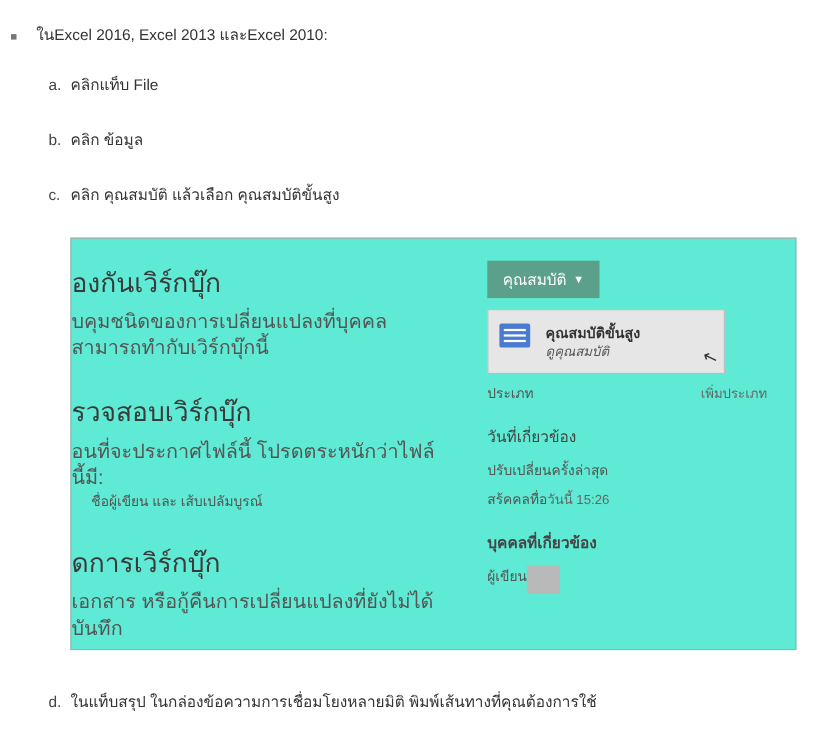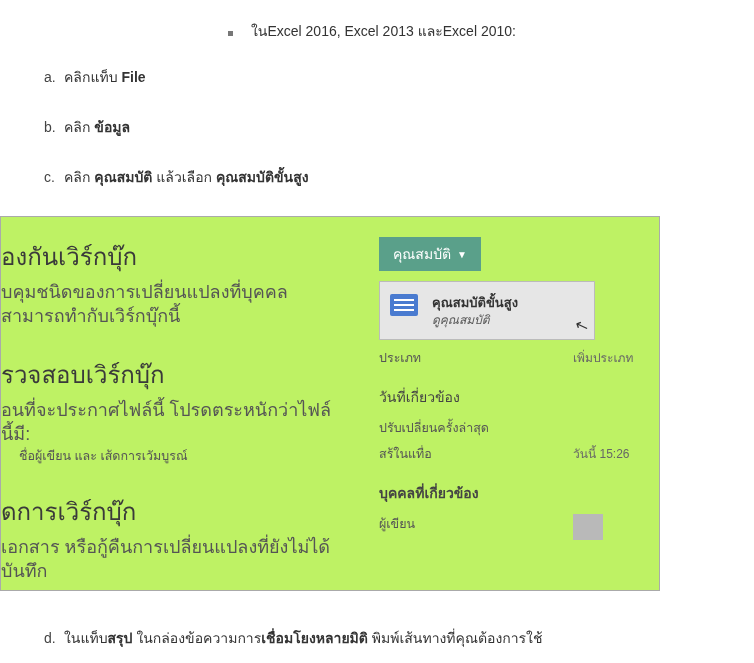--- a/index.html
+++ b/index.html
@@ -9,46 +9,46 @@
       color: #333;
       background: #fff;
       width: 754px;
       padding: 20px 20px 20px 0;
     }
     .top-item {
       display: flex;
       align-items: baseline;
       margin-left: 10px;
       margin-bottom: 24px;
-      justify-content: center;
     }
     .bullet-sq {
       width: 5px;
       height: 5px;
       background: #777;
       flex-shrink: 0;
       margin-top: 8px;
       margin-right: 18px;
     }
     .ol-item {
       display: flex;
       align-items: baseline;
       margin-left: 44px;
       margin-bottom: 28px;
     }
     .ol-marker {
       width: 20px;
       flex-shrink: 0;
       color: #444;
     }
-    .bold { font-weight: 700; }
+    .bold { font-weight: 400; }
     .screenshot {
+      margin-left: 64px;
       width: 660px;
       border: 1px solid #aaa;
-      background: #bef264;
+      background: #5eead4;
       padding: 20px 0 6px 0;
       position: relative;
       overflow: hidden;
       margin-bottom: 36px;
     }
     .panel-left {
       float: left;
       width: 340px;
       padding-left: 0;
     }
@@ -139,21 +139,21 @@
       white-space: nowrap;
     }
     .meta-head {
       font-size: 14px;
       color: #444;
       font-weight: 400;
       margin-top: 18px;
       margin-bottom: 10px;
     }
     .meta-list { font-size: 12.5px; color: #555; }
-    .meta-list > div { margin-bottom: 6px; display:flex; justify-content:space-between;}
+    .meta-list > div { margin-bottom: 6px; display:flex; }
     .avatar {
       width: 30px;
       height: 26px;
       background: #b9b9b9;
       display:inline-block;
       vertical-align:middle;
     }
     .clearfix::after { content:""; display:block; clear:both; }
     .inline-text { display:inline; }
   </style>
@@ -192,21 +192,21 @@
 
   <div class="panel-left">
     <div class="sect">
       <div class="h-lg">องกันเวิร์กบุ๊ก</div>
       <div class="h-sub">บคุมชนิดของการเปลี่ยนแปลงที่บุคคลสามารถทำกับเวิร์กบุ๊กนี้</div>
     </div>
 
     <div class="sect">
       <div class="h-lg">รวจสอบเวิร์กบุ๊ก</div>
       <div class="h-sub">อนที่จะประกาศไฟล์นี้ โปรดตระหนักว่าไฟล์นี้มี:</div>
-      <div class="h-sub-item">ชื่อผู้เขียน และ เส้ดการเวัมบูรณ์</div>
+      <div class="h-sub-item">ชื่อผู้เขียน และ เส้บเปลัมบูรณ์</div>
     </div>
 
     <div class="sect" style="margin-bottom:0;">
       <div class="h-lg">ดการเวิร์กบุ๊ก</div>
       <div class="h-sub">เอกสาร หรือกู้คืนการเปลี่ยนแปลงที่ยังไม่ได้บันทึก</div>
     </div>
   </div>
 
   <div class="panel-right">
     <div style="display:flex; align-items:flex-start;">
@@ -228,21 +228,21 @@
       <span class="meta-right-col">เพิ่มประเภท</span>
     </div>
 
     <div class="meta-head">วันที่เกี่ยวข้อง</div>
     <div class="meta-list">
       <div>
         <span>ปรับเปลี่ยนครั้งล่าสุด</span>
         <span class="meta-right-col"></span>
       </div>
       <div>
-        <span>สร้ในแทื่อ</span>
+        <span>สร้คคลทื่อ</span>
         <span class="meta-right-col">วันนี้ 15:26</span>
       </div>
     </div>
 
     <div class="meta-head" style="font-weight:600;font-family:Liberation Mono, monospace;">บุคคลที่เกี่ยวข้อง</div>
     <div class="meta-list">
       <div>
         <span>ผู้เขียน</span>
         <span class="meta-right-col"><span class="avatar"></span></span>
       </div>

